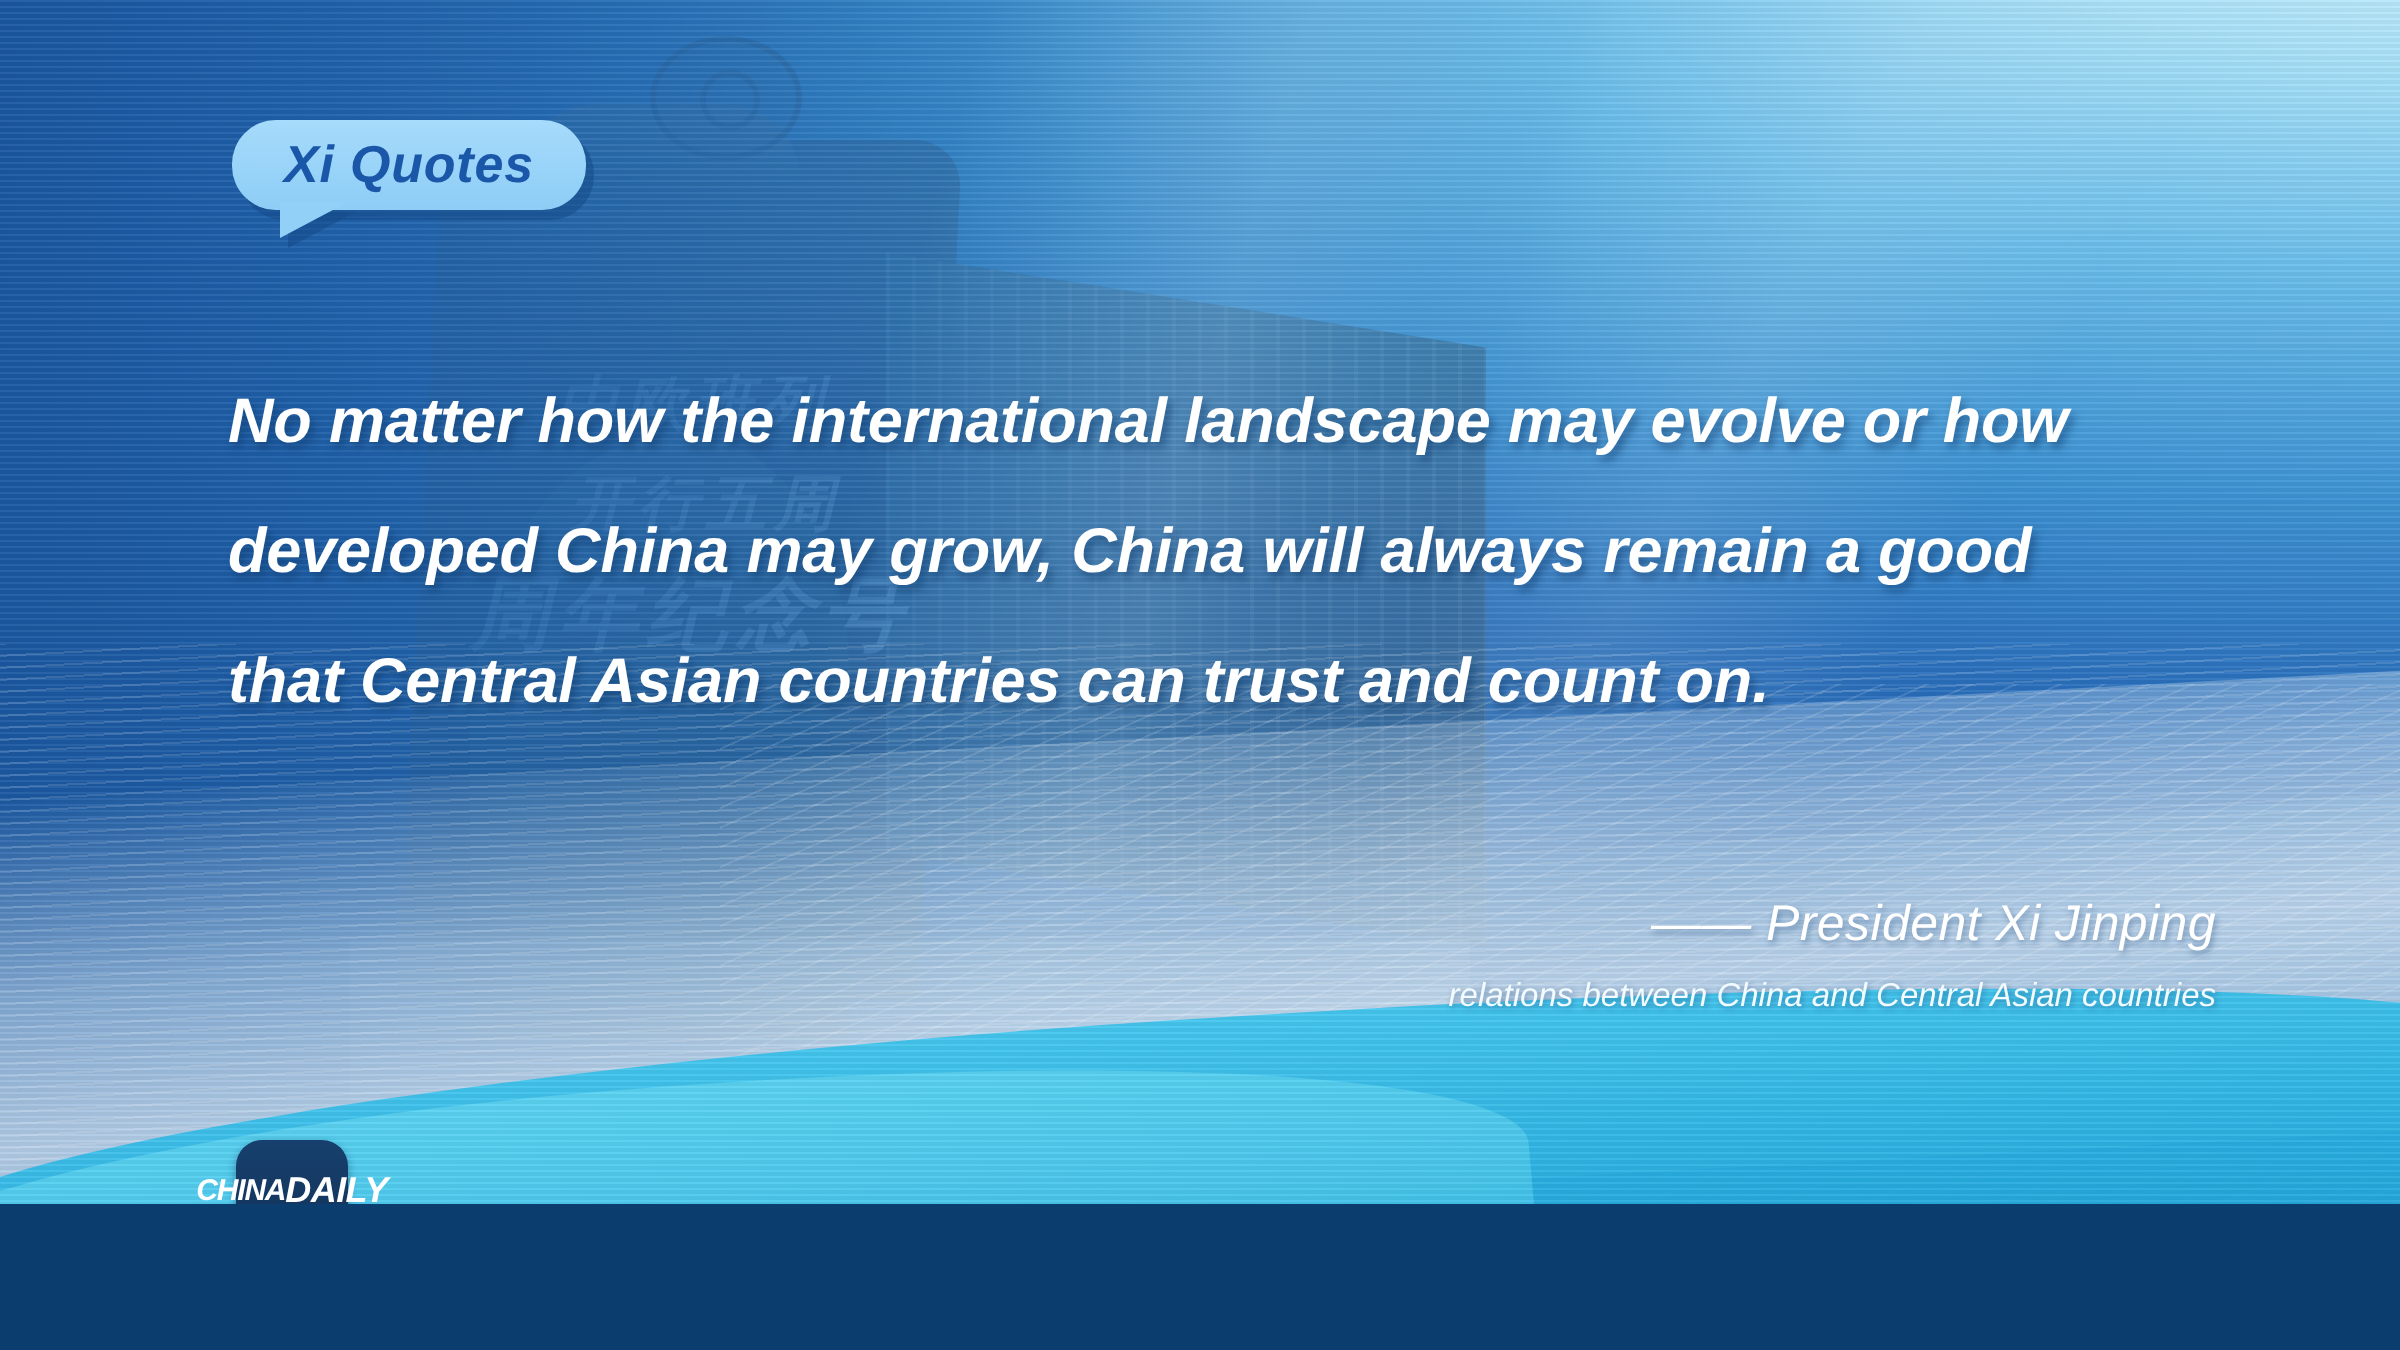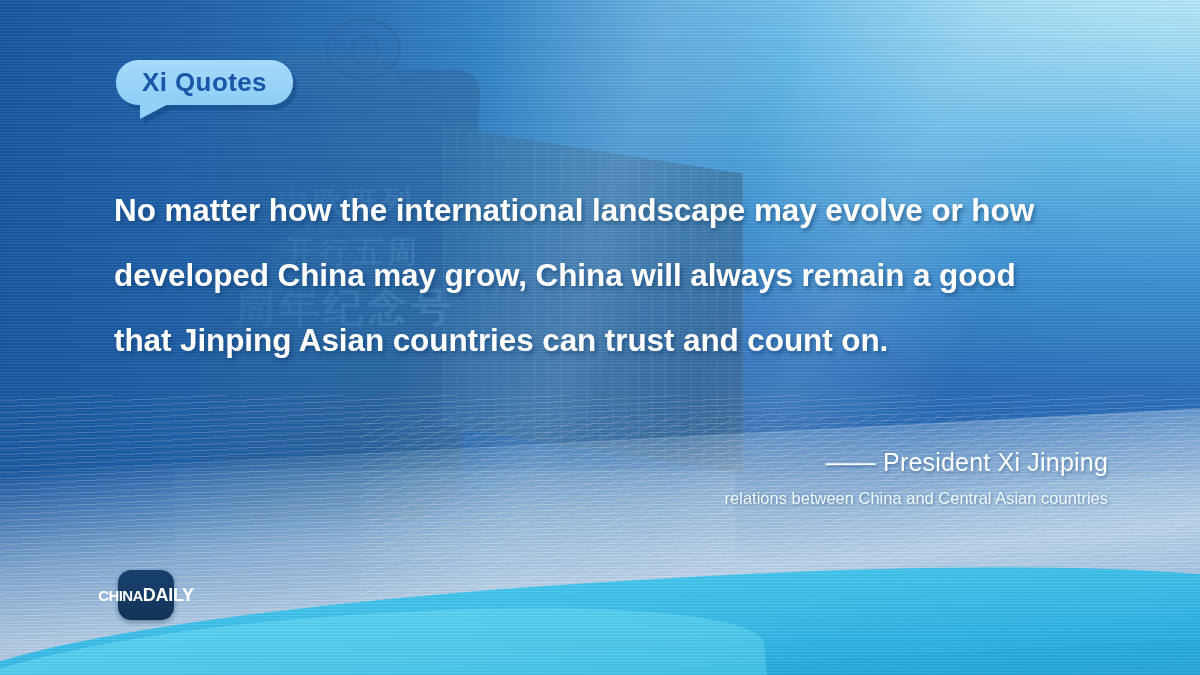--- a/index.html
+++ b/index.html
@@ -4,25 +4,26 @@
 <style>
   html, body {
     margin: 0;
     padding: 0;
     background: #0b3e6f;
   }
 
   #poster {
     position: relative;
     width: 1200px;
-    height: 675px;
+    height: 602px;
     overflow: hidden;
     font-family: "Liberation Sans", sans-serif;
     background: #14532d;
     isolation: isolate;
+    font-style: italic;
   }
 
   
 
   .bg-base {
     position: absolute;
     inset: 0;
     background:
       radial-gradient(130% 95% at 103% -8%, #d3f1fd 0%, #a9e2f9 14%, #69bdeb 33%, #3e93d4 52%, #2a6fbc 70%, #21589f 100%);
   }
@@ -352,21 +353,21 @@
       <div class="badge-tail-shadow"></div>
       <div class="badge">
         <div class="badge-text">Xi Quotes</div>
       </div>
       <div class="badge-tail"></div>
     </div>
 
     <div class="quote">
       <div class="qline">No matter how the international landscape may evolve or how</div>
       <div class="qline">developed China may grow, China will always remain a good</div>
-      <div class="qline">that Jinping Asian countries can trust and count on.</div>
+      <div class="qline">that Central Asian countries can trust and count on.</div>
     </div>
 
     <div class="attrib">
       <div class="attrib-name">—— President Xi Jinping</div>
       <div class="attrib-sub">
         <div>relations between China and Central Asian countries</div>
       </div>
     </div>
 
     <div class="logo">

